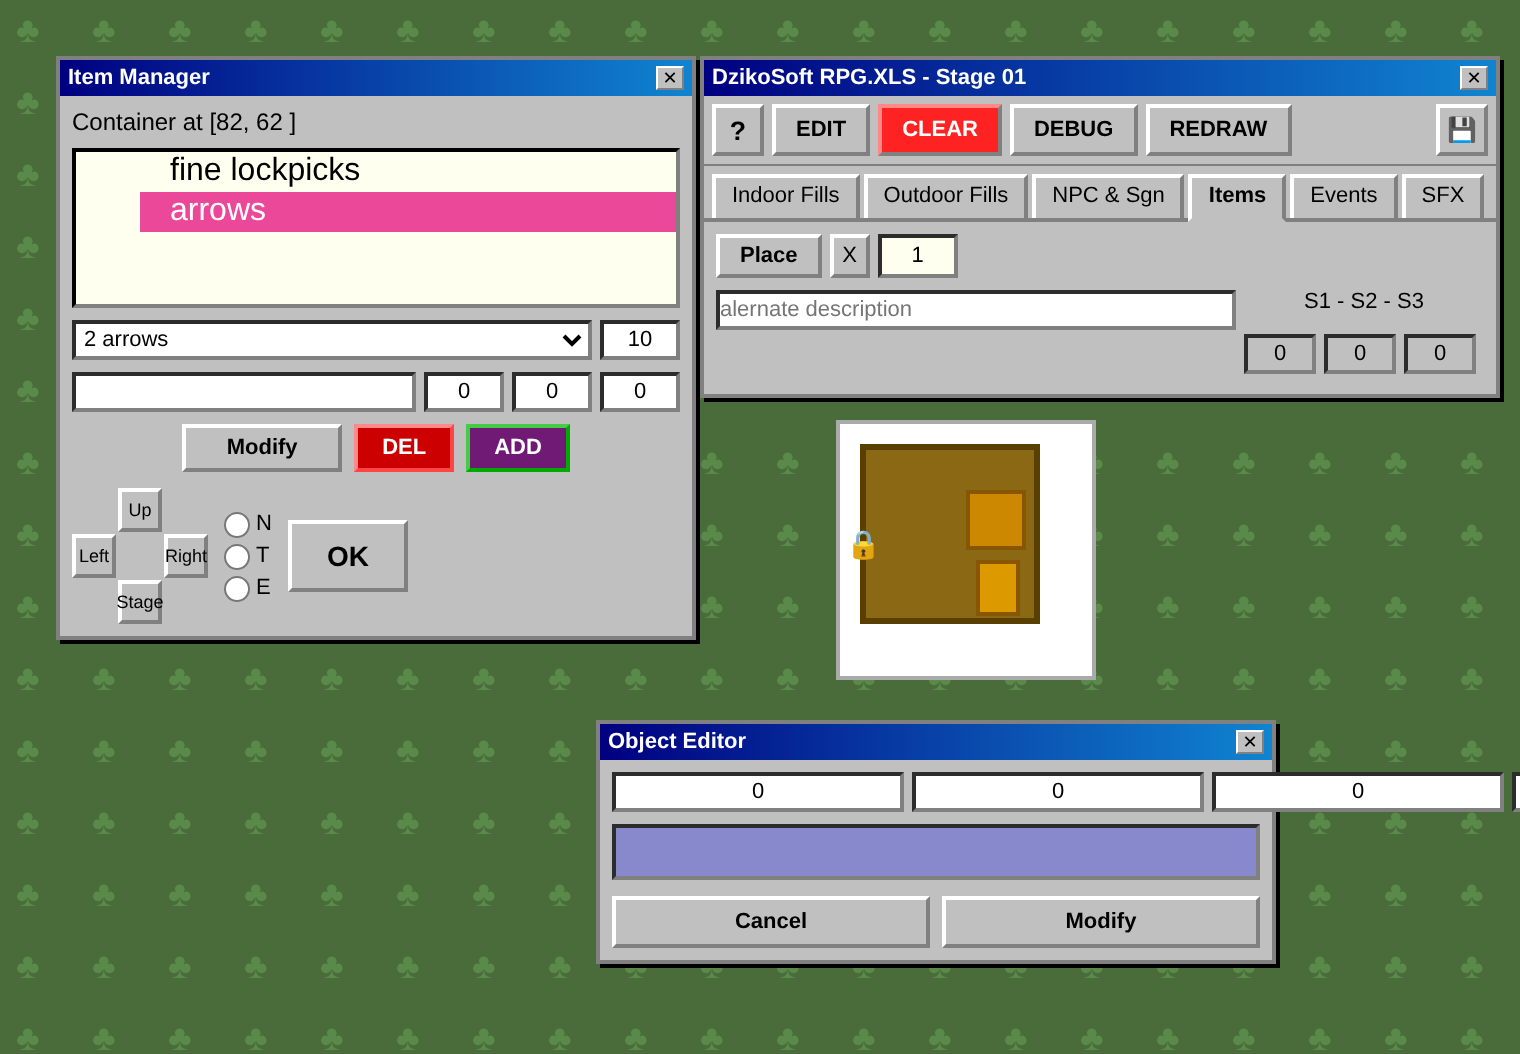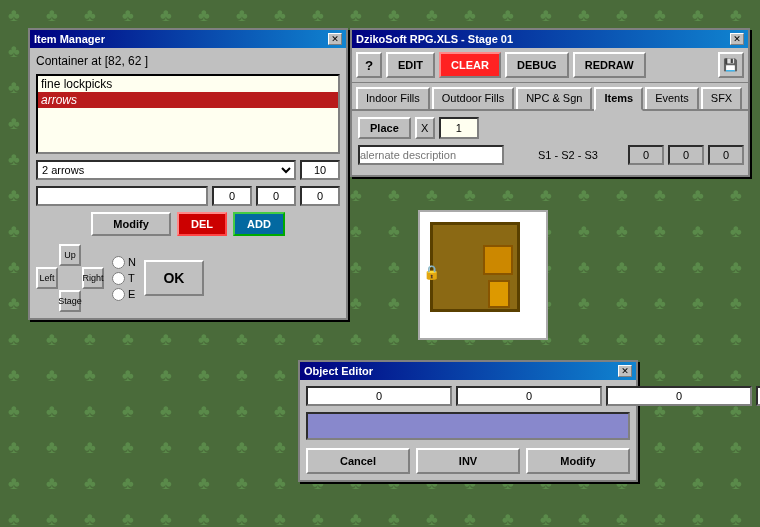--- a/index.html
+++ b/index.html
@@ -85,29 +85,29 @@
       height: 80px;
       background: #fffff0;
       border: 2px inset #808080;
       border-top-color: #404040;
       border-left-color: #404040;
       overflow-y: auto;
       margin-bottom: 6px;
     }
 
     .item-list-item {
-      padding: 1px 3px;
-      cursor: pointer;
-      font-size: 12px;
+      padding: 1px 15px;
+      cursor: pointer;
+      font-size: 16px;
+      margin-left: 32px;
     }
 
     .item-list-item.selected {
-      background: #b91c1c;
+      background: #ec4899;
       color: white;
-      font-style: italic;
     }
 
     .dropdown-row {
       display: flex;
       align-items: center;
       gap: 4px;
       margin-bottom: 6px;
     }
 
     .dropdown {
@@ -171,21 +171,21 @@
 
     .btn-red {
       background: #cc0000;
       color: white;
       border-color: #ff4444;
       border-top-color: #ff8888;
       border-left-color: #ff8888;
     }
 
     .btn-green {
-      background: #0369a1;
+      background: #701a75;
       color: white;
       border-color: #00aa00;
       border-top-color: #44cc44;
       border-left-color: #44cc44;
     }
 
     .btn-modify {
       width: 80px;
       height: 24px;
     }
@@ -947,21 +947,21 @@
 
   <div class="rpg-content">
     <div class="items-row">
       <button class="place-btn">Place</button>
       <div class="x-btn">X</div>
       <input type="text" class="items-num" value="1" style="">
     </div>
 
     <div class="desc-row">
       <input type="text" class="desc-field" placeholder="alernate description" style="">
-      <div style="display:flex; flex-direction:row; align-items:center; gap:0;">
+      <div style="display:flex; flex-direction:column; align-items:flex-start; gap:10px;">
         <span class="s-label" style="font-size:11px;">S1 - S2 - S3</span>
         <div class="s-fields">
           <input type="text" class="s-field" value="0" style="">
           <input type="text" class="s-field" value="0" style="">
           <input type="text" class="s-field" value="0" style="">
         </div>
       </div>
     </div>
   </div>
 </div>
@@ -988,17 +988,16 @@
       <input type="text" class="obj-field" value="0" style="">
       <input type="text" class="obj-field" value="0" style="">
       <input type="text" class="obj-field" value="0" style="">
 
     </div>
 
     <div class="blue-area"></div>
 
     <div class="obj-buttons">
       <button class="obj-btn">Cancel</button>
-      <button class="obj-btn">INV</button>
       <button class="obj-btn">Modify</button>
     </div>
   </div>
 </div>
 
 </body></html>

